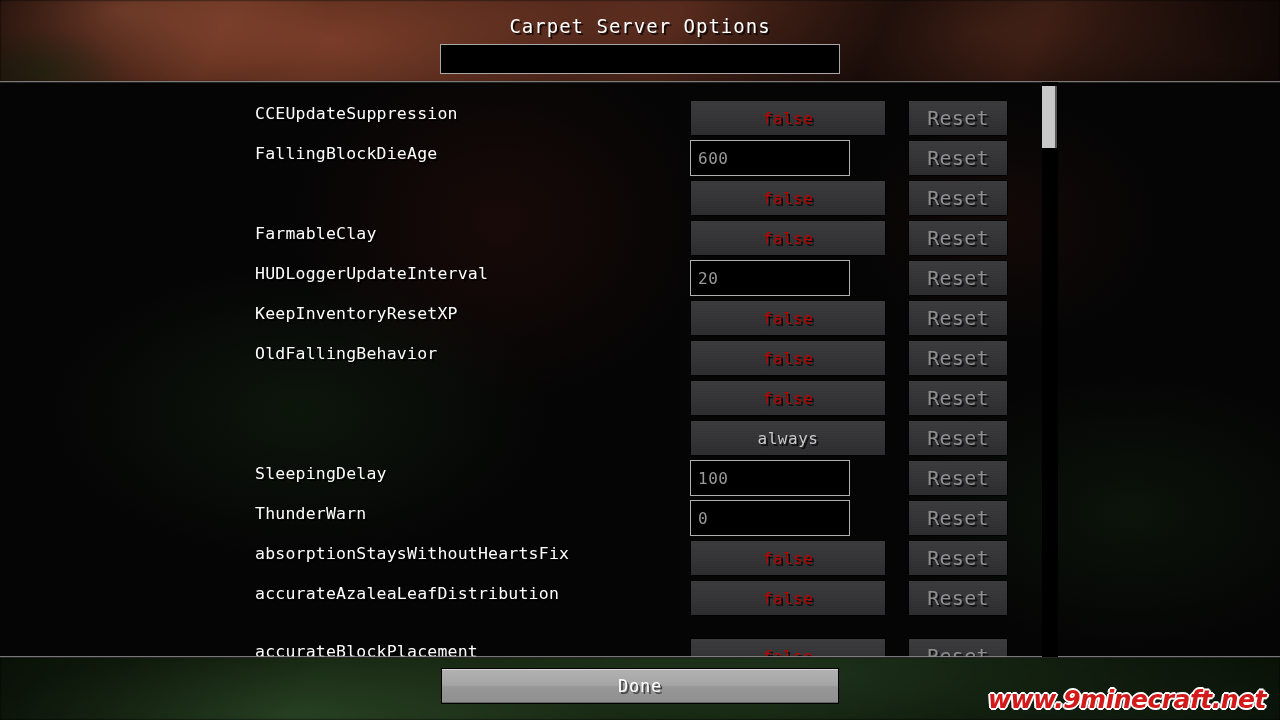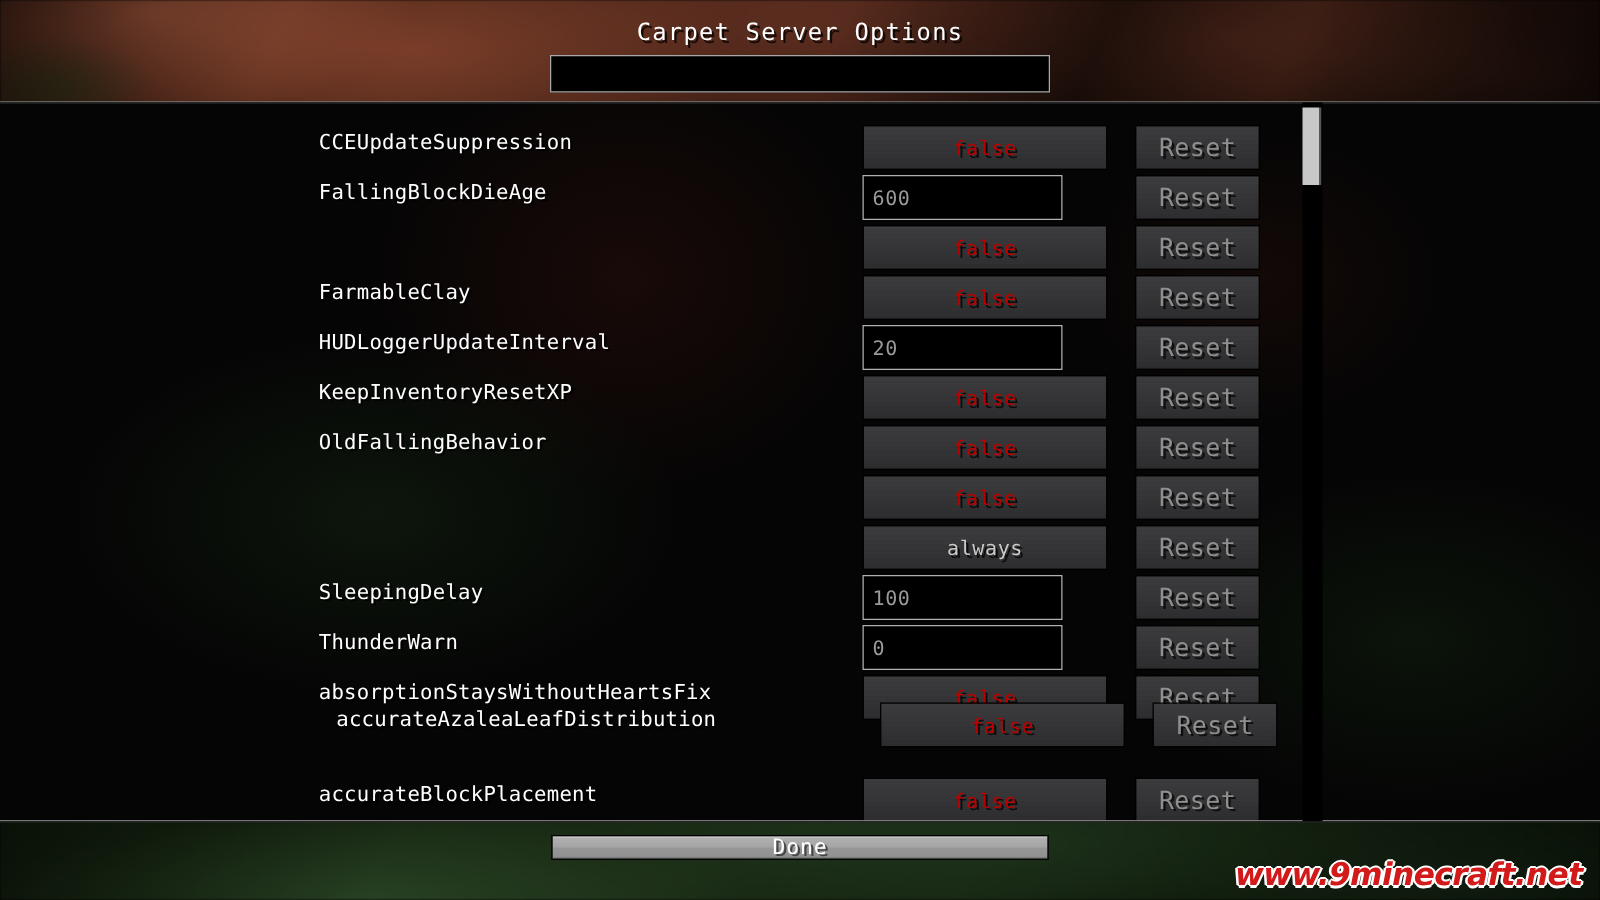--- a/index.html
+++ b/index.html
@@ -194,21 +194,21 @@
     left: 1042px; top: 86px;
     width: 15px; height: 62px;
     background: linear-gradient(to right, #c8c8c8 0 13px, #565656 13px 15px);
     cursor: pointer;
   }
 
   
   .done-btn {
     position: absolute;
     left: 441px; top: 668px;
-    width: 398px; height: 20px;
+    width: 398px; height: 36px;
     background: linear-gradient(to bottom, #b2b2b2 0%, #a5a5a5 48%, #979797 52%, #8f8f8f 100%);
     border: 1px solid #000;
     box-shadow: inset 0 1px 0 rgba(255,255,255,.45), inset 0 -1px 0 rgba(0,0,0,.3);
     color: #ffffff;
     font-size: 17px;
     letter-spacing: .8px;
     display: flex;
     align-items: center;
     justify-content: center;
     text-shadow: 2px 2px 0 rgba(0,0,0,.55);
@@ -291,26 +291,26 @@
         <div class="row" style="top: 414px;">
           <div class="row-label">ThunderWarn</div>
           <input type="text" class="val-input" value="0" style="">
           <div class="reset-btn">Reset</div>
         </div>
         <div class="row" style="top: 454px; padding-left: 18px;">
           <div class="row-label">absorptionStaysWithoutHeartsFix</div>
           <div class="val-btn">false</div>
           <div class="reset-btn">Reset</div>
         </div>
-        <div class="row" style="top: 476px; margin-left: 14px;">
+        <div class="row" style="top: 494px;">
           <div class="row-label">accurateAzaleaLeafDistribution</div>
           <div class="val-btn">false</div>
           <div class="reset-btn">Reset</div>
         </div>
-        <div class="row" style="top: 536px; padding-left: 35px;">
+        <div class="row" style="top: 552px; padding-left: 35px;">
           <div class="row-label">accurateBlockPlacement</div>
           <div class="val-btn">false</div>
           <div class="reset-btn">Reset</div>
         </div>
       </div>
   </div>
 
   <div class="sep sep-top"></div>
   <div class="sep sep-bottom"></div>
 

